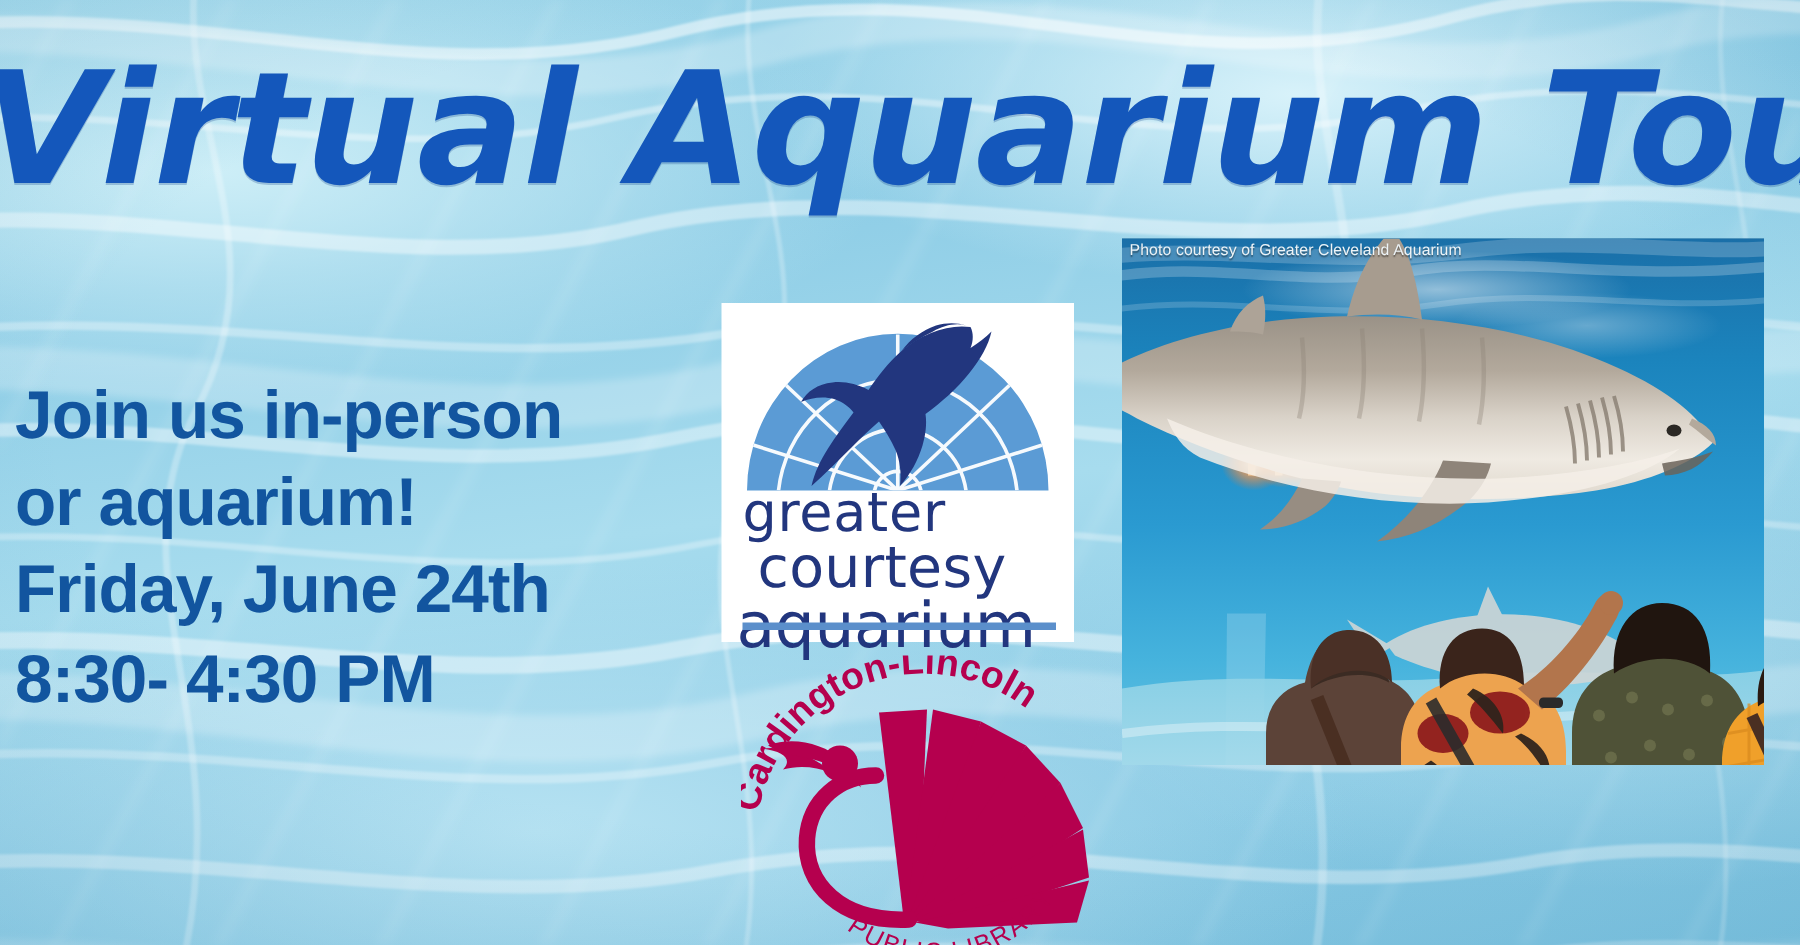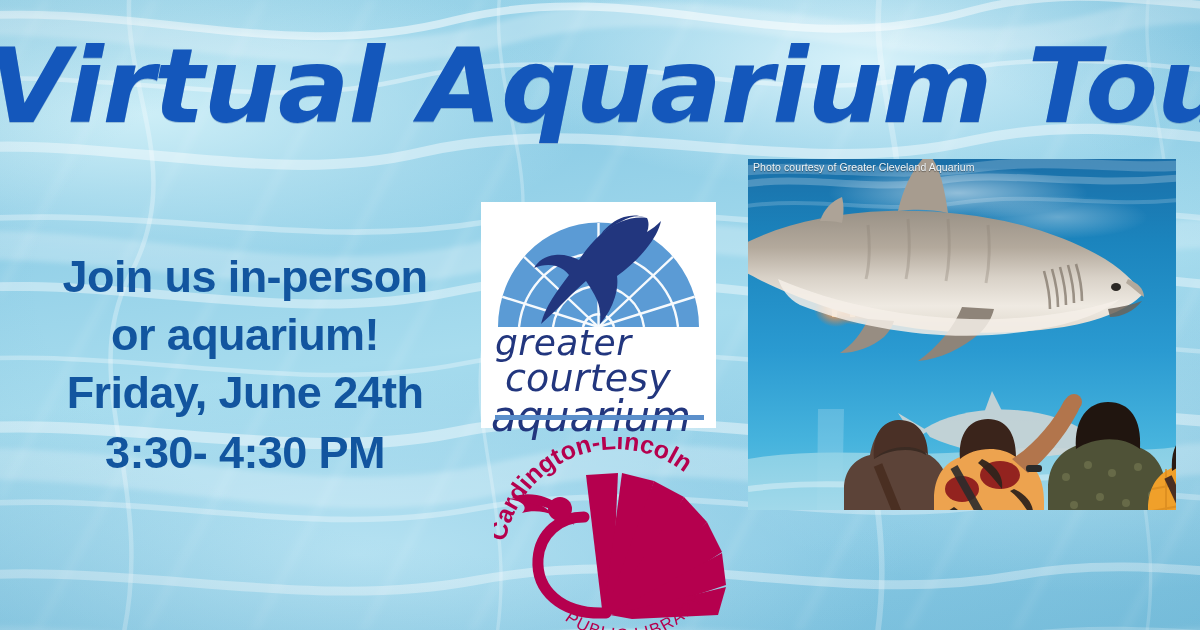--- a/index.html
+++ b/index.html
@@ -84,21 +84,20 @@
     transform: scaleX(1.02);
     text-shadow: 0 1px 0 rgba(12,60,135,.25);
   }
 
   
   .left-col {
     position: absolute;
     left: 10px;
     top: 248px;
     width: 470px;
-    text-align: center;
     color: #12559f;
     font-family: "Liberation Sans", sans-serif;
     font-weight: 700;
   }
   .tagline {
     font-size: 45px;
     line-height: 1.28;
     letter-spacing: -.6px;
   }
   .datetime {
@@ -112,21 +111,20 @@
     position: absolute;
     left: 481px;
     top: 202px;
     width: 235px;
     height: 226px;
     background: #ffffff;
   }
   .aq-inner {
     position: absolute;
     inset: 0;
-    font-style: italic;
   }
   .aq-dome-wrap {
     position: absolute;
     left: 16px;
     top: 10px;
     width: 203px;
     height: 116px;
   }
   .aq-words {
     position: absolute;
@@ -225,21 +223,21 @@
 
   <div class="title">Virtual Aquarium Tour</div>
 
   <div class="left-col">
     <div class="tagline">
       <div>Join us in-person</div>
       <div>or aquarium!</div>
     </div>
     <div class="datetime">
       <div>Friday, June 24th</div>
-      <div>3:30- 4:30 PM</div>
+      <div>8:30- 4:30 PM</div>
     </div>
   </div>
 
   <div class="aq-card">
     <div class="aq-inner">
       <div class="aq-dome-wrap">
         <svg viewBox="0 0 203 116" width="203" height="116">
           <defs>
             <clipPath id="domeclip">
               <path d="M1,115 A100,104 0 0 1 202,115 Z"></path>

